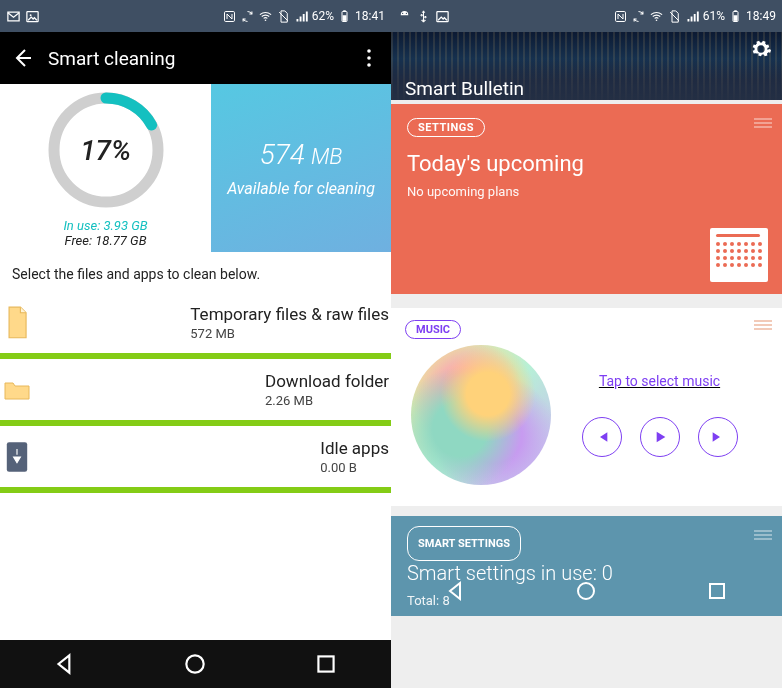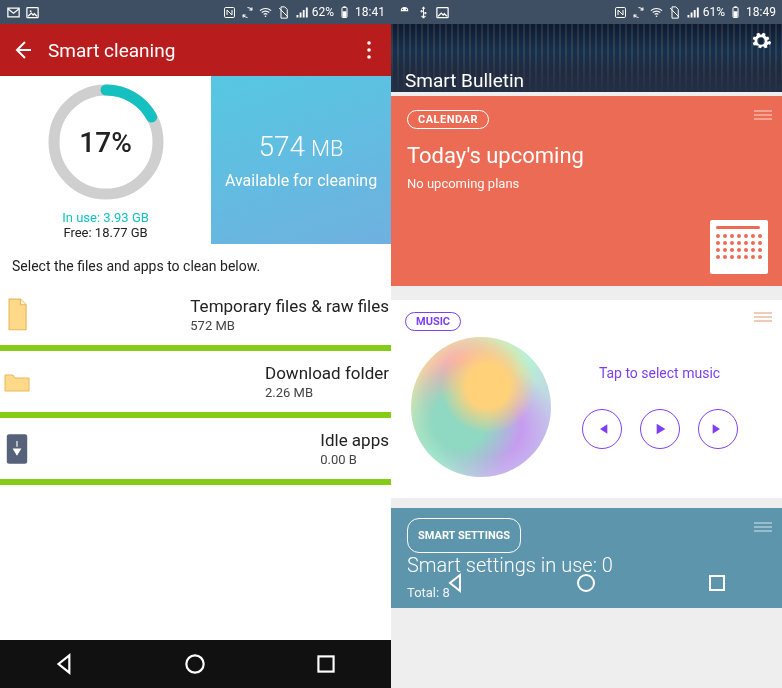--- a/index.html
+++ b/index.html
@@ -1,36 +1,36 @@
 <!DOCTYPE html>
 <html><head>
 <meta charset="utf-8">
 <style>
   * { box-sizing: border-box; margin: 0; padding: 0; }
   body { font-family: Roboto, 'Segoe UI', Arial, sans-serif; background: #fff; }
   .wrap { display: flex; width: 782px; height: 688px; }
   .phone { width: 391px; height: 688px; position: relative; overflow: hidden; }
 
   
-  .statusbar { height: 24px; background: #3f4f63; color: #fff; display: flex; align-items: center; font-size: 12px; padding: 8px 6px; }
+  .statusbar { height: 24px; background: #3f4f63; color: #fff; display: flex; align-items: center; font-size: 12px; padding: 16px 6px; }
   .statusbar.light { background: #3f4f63; }
   .sb-left { display: flex; gap: 4px; align-items: center; }
   .sb-right { margin-left: auto; display: flex; gap: 3px; align-items: center; }
   .sb-ico { width: 15px; height: 15px; display: inline-flex; align-items: center; justify-content: center; }
   .sb-ico svg { width: 15px; height: 15px; fill: #fff; }
   .sb-txt { font-size: 12px; }
 
   
-  .appbar { height: 52px; background: #b91c1c; color: #fff; display: flex; align-items: center; padding: 0 10px; }
+  .appbar { height: 52px; background: #000000; color: #fff; display: flex; align-items: center; padding: 0 10px; }
   .appbar .ab-ico { width: 24px; height: 24px; display: flex; align-items: center; justify-content: center; }
   .appbar .ab-title { font-size: 19px; margin-left: 14px; font-weight: 400; }
   .appbar .ab-menu { margin-left: auto; }
 
   
-  .summary { display: flex; height: 168px; background: #ec4899; }
+  .summary { display: flex; height: 168px; background: #ec4899; font-style: italic; }
   .sum-left { width: 54%; display: flex; flex-direction: column; align-items: center; justify-content: center; background: #fff; }
   .donut-wrap { position: relative; width: 124px; height: 124px; }
   .donut-wrap svg { transform: rotate(-90deg); }
   .donut-txt { position: absolute; inset: 0; display: flex; align-items: center; justify-content: center; font-size: 28px; font-weight: 500; color: #222; }
   .stat-lines { margin-top: 6px; text-align: center; font-size: 13px; }
   .stat-inuse { color: #14c0c0; }
   .stat-free { color: #222; }
 
   .sum-right { width: 46%; background: linear-gradient(160deg,#56c8e2,#6fb0e0); color: #fff; display: flex; flex-direction: column; align-items: center; justify-content: center; }
   .sr-big { font-size: 28px; font-weight: 300; }
@@ -68,21 +68,21 @@
   .cal-mini .bar { height: 3px; width: 44px; background: #eb6b54; border-radius: 2px; margin-bottom: 5px; }
   .cal-mini .dots { display: grid; grid-template-columns: repeat(7, 1fr); gap: 3px; }
   .cal-mini .dots span { width: 4px; height: 4px; background: #eb6b54; border-radius: 50%; }
   .hand { position: absolute; right: 10px; top: 10px; opacity:.5; }
 
   .gap { height: 14px; background: #eee; }
 
   .card-music { background: #fff; padding: 10px 14px 12px; position: relative; min-height: 198px; }
   .chip-music { border: 1.5px solid #7e3ff2; color: #7e3ff2; border-radius: 12px; padding: 2px 10px; font-size: 11px; font-weight: 700; display: inline-block; }
   .mus-hand { position: absolute; right: 10px; top: 8px; color: #e89a7a; opacity:.7;}
-  .mus-body { display: flex; align-items: center; margin-top: 6px; }
+  .mus-body { display: flex; align-items: center; margin-top: 6px; text-decoration: underline; }
   .disc { width: 140px; height: 140px; border-radius: 50%; background:
      radial-gradient(circle at 55% 35%, #ffd27a 0 18%, transparent 40%),
      radial-gradient(circle at 35% 60%, #8fd8c2 0 22%, transparent 50%),
      radial-gradient(circle at 60% 65%, #c79bf0 0 22%, transparent 50%),
      radial-gradient(circle at 40% 35%, #ff9fb0 0 18%, transparent 45%),
      linear-gradient(135deg,#ffe08a,#b7f0d6,#cdb2f7);
      position: relative;
      margin-left: 6px;
   }
   .mus-right { flex: 1; display: flex; flex-direction: column; align-items: center; }
@@ -327,21 +327,21 @@
       <div class="sb-city"></div>
       <div class="sb-title">Smart Bulletin</div>
       <div class="sb-gear">
         <svg width="22" height="22" viewBox="0 0 24 24">
             <path d="M12 8a4 4 0 100 8 4 4 0 000-8zm9 4l2 1-1 3-2-.5a8 8 0 01-1.5 1.5l.5 2-3 1-1-2a8 8 0 01-2 0l-1 2-3-1 .5-2A8 8 0 016 16.5L4 17l-1-3 2-1a8 8 0 010-2l-2-1 1-3 2 .5A8 8 0 017.5 6L7 4l3-1 1 2a8 8 0 012 0l1-2 3 1-.5 2A8 8 0 0118 7.5l2-.5 1 3-2 1a8 8 0 010 2z" fill="#fff"></path>
           </svg>
       </div>
     </div>
 
     <div class="card card-cal">
-      <span class="chip">CALENDAR</span>
+      <span class="chip">SETTINGS</span>
       <span class="hand"><svg width="18" height="12" viewBox="0 0 18 12">
             <path d="M0 2h18M0 6h18M0 10h18" stroke="#fff" stroke-width="1.3"></path>
           </svg></span>
       <h2>Today's upcoming</h2>
       <div class="sub">No upcoming plans</div>
       <div class="cal-mini">
         <div class="bar"></div>
         <div class="dots">
           <span></span>
             <span></span>

